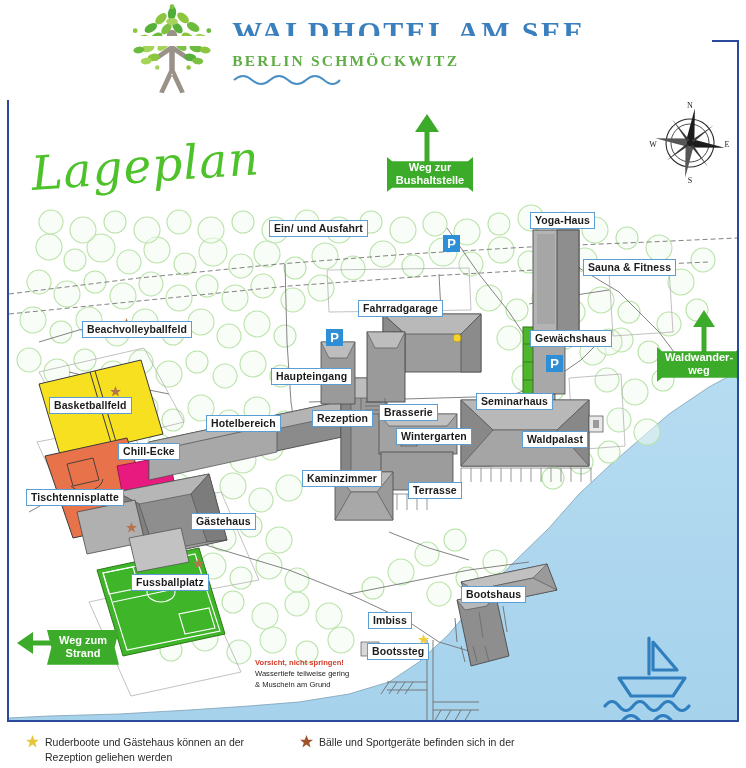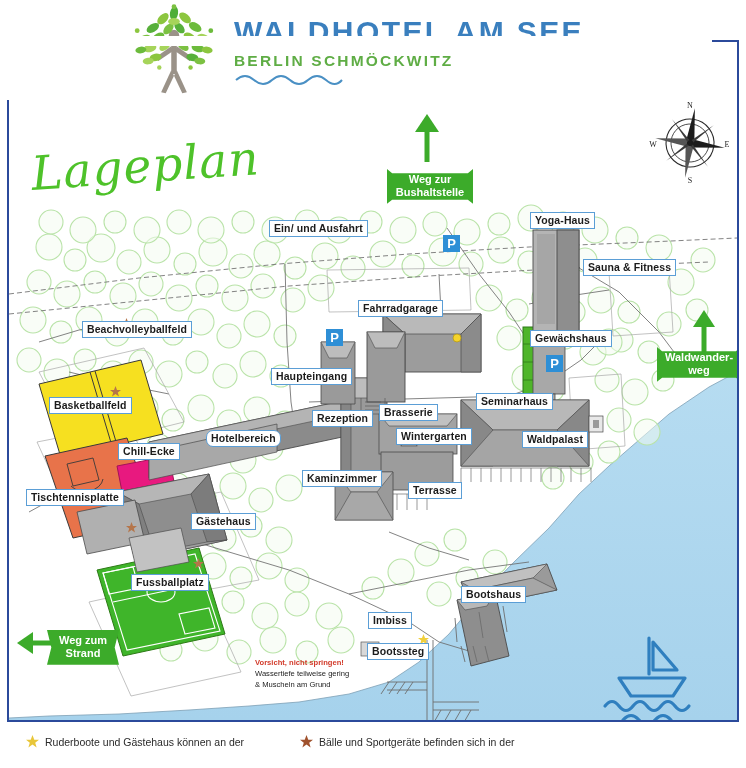--- a/index.html
+++ b/index.html
@@ -16,20 +16,21 @@
     width: 746px; height: 768px;
     background: #ffffff;
   }
 
   
   #header {
     position: absolute; left: 0; top: 0; width: 712px; height: 100px;
     display: flex; align-items: center; justify-content: center;
     z-index: 40;
     background: #ffffff;
+    font-family: Liberation Serif, serif;
   }
   #logo-wrap { display: flex; align-items: flex-start; gap: 14px; }
   #tree-icon { width: 92px; height: 92px; flex: 0 0 auto; }
   #logo-text { padding-top: 12px; }
   #brand-main {
     font-size: 30px; font-weight: bold; letter-spacing: 2.4px;
     color: #3a7fbe; line-height: 1.05; white-space: nowrap;
   }
   #brand-sub {
     font-size: 15.5px; font-weight: bold; letter-spacing: 2.2px;
@@ -527,21 +528,21 @@
         <rect x="352" y="600" width="18" height="14" fill="#d8d8d8" stroke="#5a5a5a" stroke-width="0.7"></rect>
       </g>
     </svg>
 
     <div class="chip" style="left:260px; top:178px;">Ein/ und Ausfahrt</div>
     <div class="chip" style="left:521px; top:170px;">Yoga-Haus</div>
     <div class="chip" style="left:574px; top:217px;">Sauna &amp; Fitness</div>
     <div class="chip" style="left:521px; top:288px;">Gewächshaus</div>
     <div class="chip" style="left:349px; top:258px;">Fahrradgarage</div>
     <div class="chip" style="left:262px; top:326px;">Haupteingang</div>
-    <div class="chip" style="left:197px; top:388px;border-radius:7px;">Hotelbereich</div>
+    <div class="chip" style="left:197px; top:373px;">Hotelbereich</div>
     <div class="chip" style="left:303px; top:368px;">Rezeption</div>
     <div class="chip" style="left:370px; top:362px;">Brasserie</div>
     <div class="chip" style="left:387px; top:386px;">Wintergarten</div>
     <div class="chip" style="left:467px; top:351px;">Seminarhaus</div>
     <div class="chip" style="left:513px; top:389px;">Waldpalast</div>
     <div class="chip" style="left:293px; top:428px;">Kaminzimmer</div>
     <div class="chip" style="left:399px; top:440px;">Terrasse</div>
     <div class="chip" style="left:73px; top:279px;">Beachvolleyballfeld</div>
     <div class="chip" style="left:40px; top:355px;">Basketballfeld</div>
     <div class="chip" style="left:109px; top:401px;">Chill-Ecke</div>
@@ -553,21 +554,21 @@
     <div class="chip" style="left:358px; top:601px;">Bootssteg</div>
 
     <div class="parking" style="left:434px; top:193px;">P</div>
     <div class="parking" style="left:317px; top:287px;">P</div>
     <div class="parking" style="left:537px; top:313px;">P</div>
 
     <svg class="arrow-svg" style="left:404px; top:72px;" width="28" height="48" viewBox="0 0 28 48">
       <line x1="14" y1="48" x2="14" y2="12" stroke="#3cab2a" stroke-width="5"></line>
       <polygon points="14,0 26,18 2,18" fill="#3cab2a"></polygon>
     </svg>
-    <div class="banner chevU" style="left:378px; top:127px; width:86px;">
+    <div class="banner chevU" style="left:378px; top:115px; width:86px;">
       <span>Weg zur</span><br>
       <span>Bushaltstelle</span>
     </div>
 
     <svg class="arrow-svg" style="left:682px; top:268px;" width="26" height="44" viewBox="0 0 26 44">
       <line x1="13" y1="44" x2="13" y2="12" stroke="#3cab2a" stroke-width="5"></line>
       <polygon points="13,0 24,17 2,17" fill="#3cab2a"></polygon>
     </svg>
     <div class="banner chevU" style="left:648px; top:305px; width:84px;">
       <span>Waldwander-</span><br>
@@ -698,20 +699,21 @@
     </div>
   </div>
 
   <div id="legend">
     <div class="legend-item" id="legend-left">
       <svg class="star" width="13" height="13" viewBox="0 0 11 11">
         <polygon points="5.5,0 7,4 11,4 7.8,6.5 9,10.5 5.5,8 2,10.5 3.2,6.5 0,4 4,4" fill="#e8c63a"></polygon>
       </svg>
       <div class="txt">
         <div>Ruderboote und Gästehaus können an der</div>
+        <div>Rezeption geliehen werden</div>
       </div>
     </div>
     <div class="legend-item" id="legend-right">
       <svg class="star" width="13" height="13" viewBox="0 0 11 11">
         <polygon points="5.5,0 7,4 11,4 7.8,6.5 9,10.5 5.5,8 2,10.5 3.2,6.5 0,4 4,4" fill="#a0522d"></polygon>
       </svg>
       <div class="txt">
         <div>Bälle und Sportgeräte befinden sich in der</div>
       </div>
     </div>

